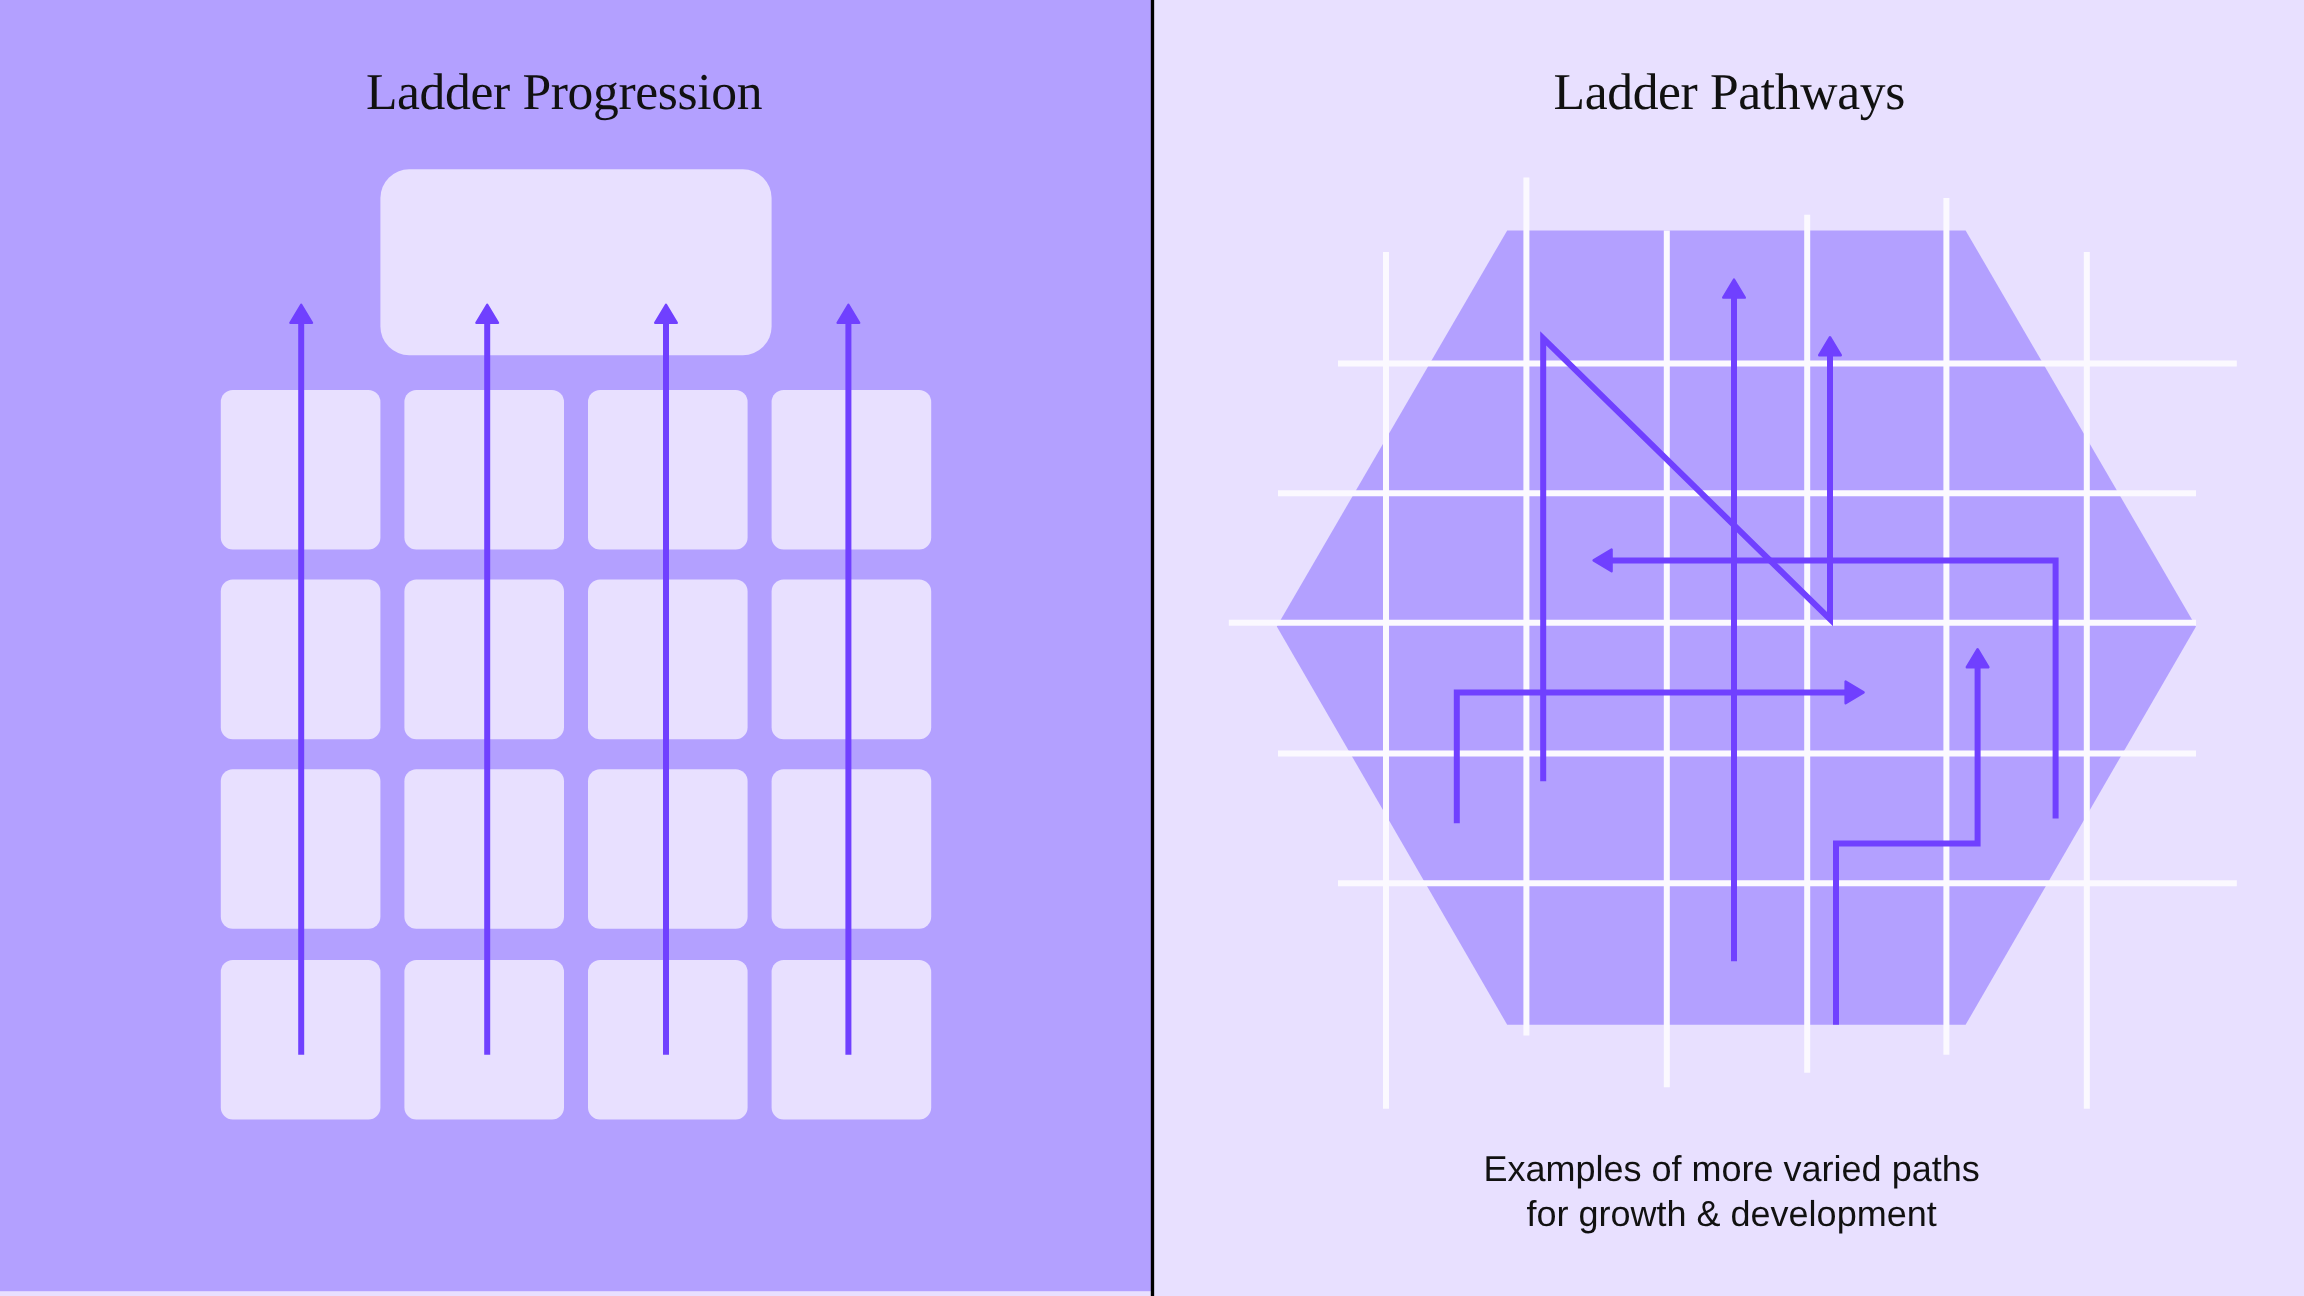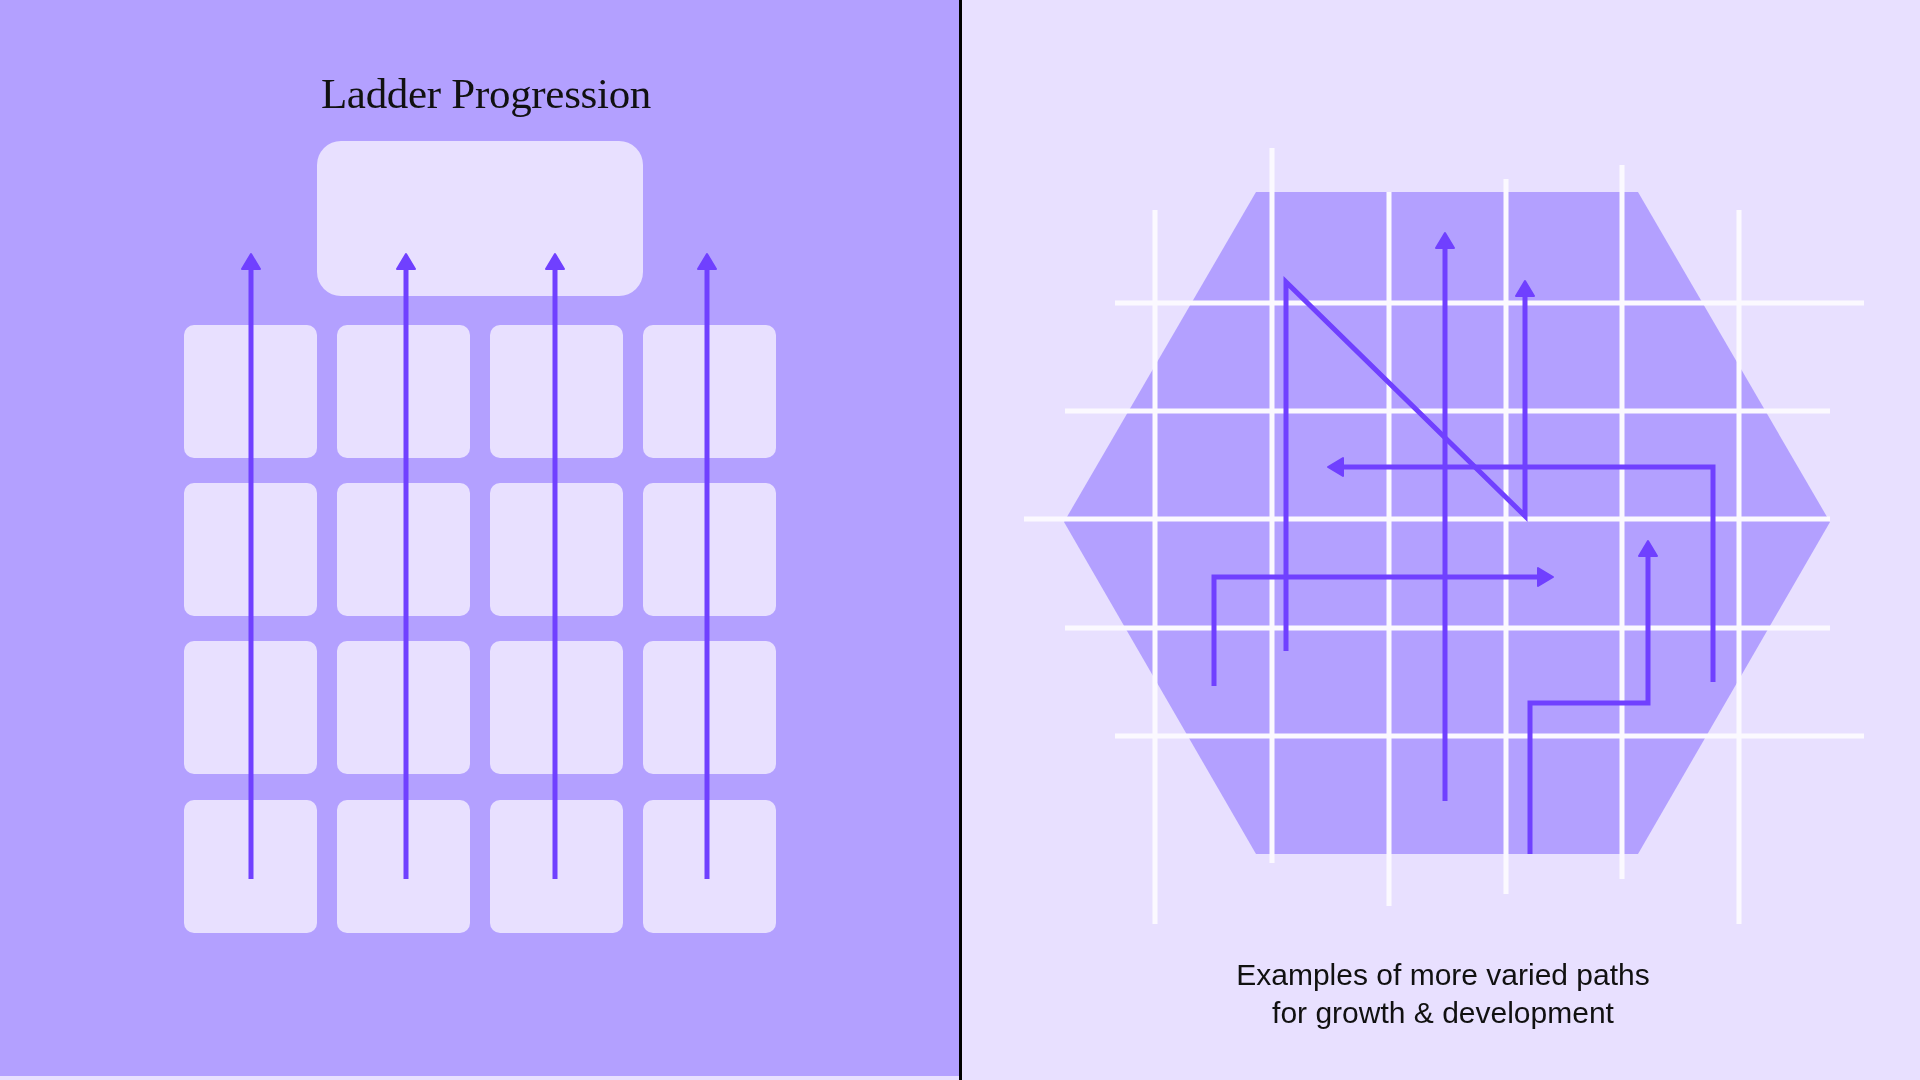--- a/index.html
+++ b/index.html
@@ -6,21 +6,21 @@
   body {
     width: 1920px; height: 1080px; overflow: hidden; position: relative;
     background: #e8e0ff;
     font-family: "Liberation Sans", "DejaVu Sans", sans-serif;
   }
   .panel { position: absolute; top: 0; }
   .panel-left { left: 0; width: 960px; height: 1076px; background: #b3a0ff; }
   .panel-right { left: 962px; width: 958px; height: 1080px; background: #e8e0ff; }
   .divider { position: absolute; left: 959px; top: 0; width: 3px; height: 1080px; background: #000000; }
   .title {
-    position: absolute; top: 52px; margin: 16px; text-align: center;
+    position: absolute; top: 52px; margin: 0; text-align: center;
     font-family: "Liberation Serif", "DejaVu Serif", serif;
     font-size: 43px; font-weight: 400; color: #111111; letter-spacing: -0.3px;
     line-height: 52px;
   }
   .panel-left .title { left: 0; width: 940px; }
   .panel-right .title { left: 0; width: 958px; }
   .caption {
     position: absolute; margin: 0; text-align: center;
     font-size: 30px; color: #111111; line-height: 38px;
   }
@@ -78,20 +78,21 @@
       <path d="M555,254 L564,269 L546,269 Z"></path>
       <path d="M707,254 L716,269 L698,269 Z"></path>
     </g>
   </svg>
 
 </div>
 
 <div class="divider"></div>
 
 <div class="panel panel-right">
+  <h1 class="title">Ladder Pathways</h1>
 
   <svg class="diagram" width="958" height="1080" viewBox="962 0 958 1080">
 
     <polygon points="1256,192 1638,192 1830,522 1638,854 1256,854 1064,522" fill="#b3a0ff"></polygon>
 
     <g stroke="#fbf9ff" stroke-width="5">
       <line x1="1155" y1="210" x2="1155" y2="924"></line>
       <line x1="1272" y1="148" x2="1272" y2="863"></line>
       <line x1="1389" y1="192" x2="1389" y2="906"></line>
       <line x1="1506" y1="179" x2="1506" y2="894"></line>

